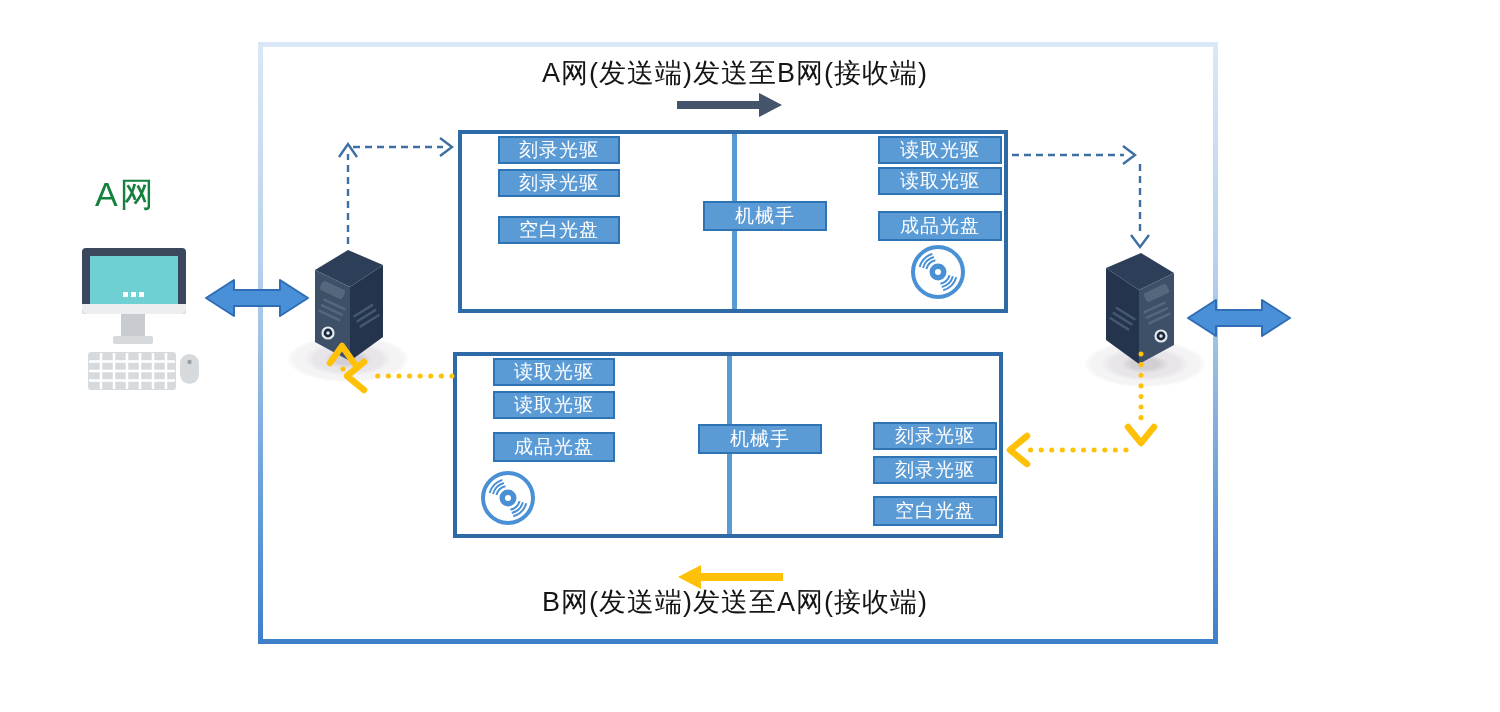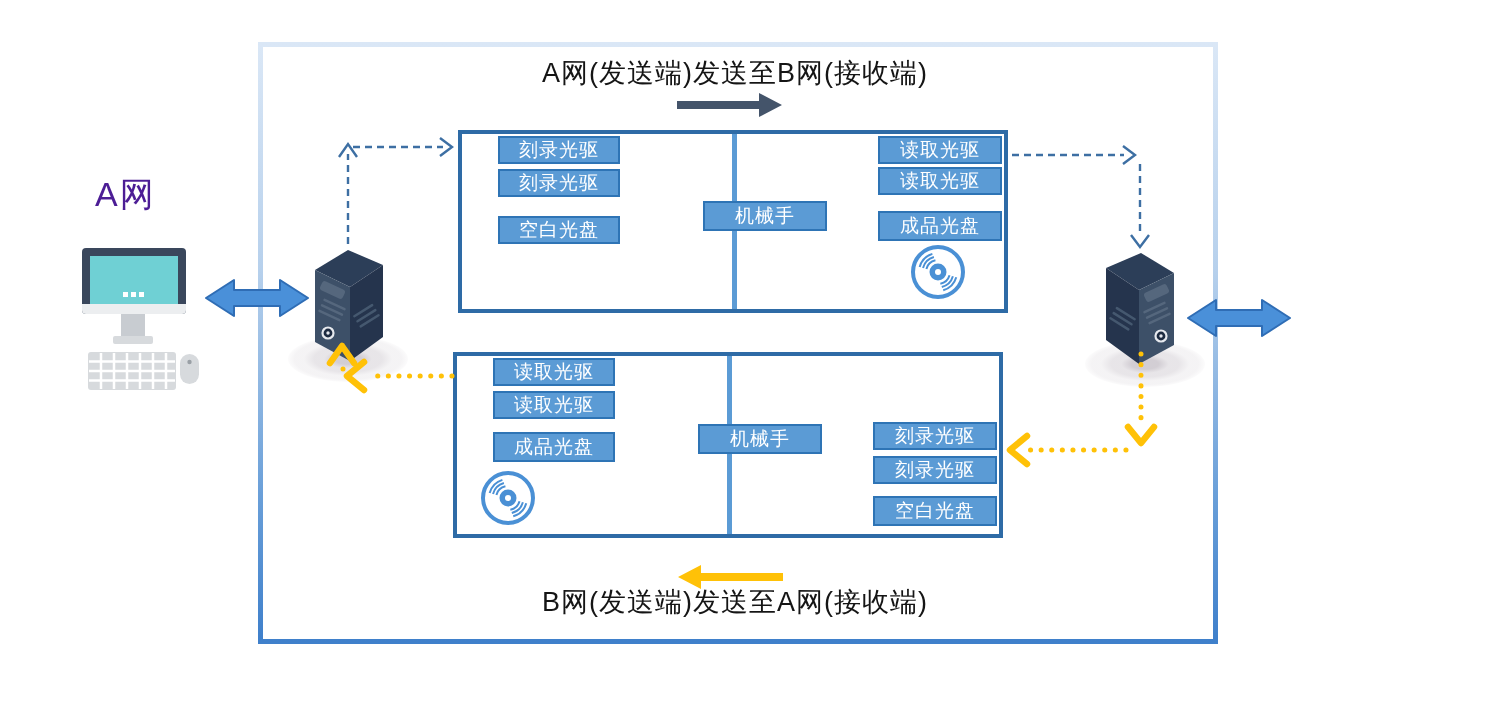--- a/index.html
+++ b/index.html
@@ -4,21 +4,21 @@
 <style>
   html,body{margin:0;padding:0;background:#fff;}
   .canvas{position:relative;width:1292px;height:712px;background:#fff;overflow:hidden;
           font-family:"Liberation Sans","DejaVu Sans",sans-serif;}
   .abs{position:absolute;}
   
   .frame{position:absolute;left:258px;top:42px;width:960px;height:602px;box-sizing:border-box;
          border:5px solid;border-image:linear-gradient(to bottom,#dae7f6 0%,#b6d0ec 38%,#6ba0d9 75%,#3f80cb 100%) 1;}
   .flow-title{position:absolute;left:400px;width:670px;text-align:center;color:#151515;
               font-size:27px;letter-spacing:1px;}
-  .net-label{position:absolute;color:#4c1d95;font-size:34px;letter-spacing:2px;}
+  .net-label{position:absolute;color:#15803d;font-size:34px;letter-spacing:2px;}
   
   .machine{position:absolute;width:550px;box-sizing:border-box;background:#fff;
            border:4px solid #2e6ba6;z-index:2;}
   .machine .divider{position:absolute;left:270px;top:0;bottom:0;width:5px;background:#5b9bd5;}
   .slot{position:absolute;width:122px;height:28px;background:#5b9bd5;border:2px solid #2e74b5;
         box-sizing:border-box;color:#fff;font-size:19px;letter-spacing:1px;
         display:flex;align-items:center;justify-content:center;white-space:nowrap;margin-left:32px;}
   .slot.right{width:124px;}
   .slot.arm{left:50%;transform:translateX(-50%);width:124px;height:30px;z-index:3;}
   

